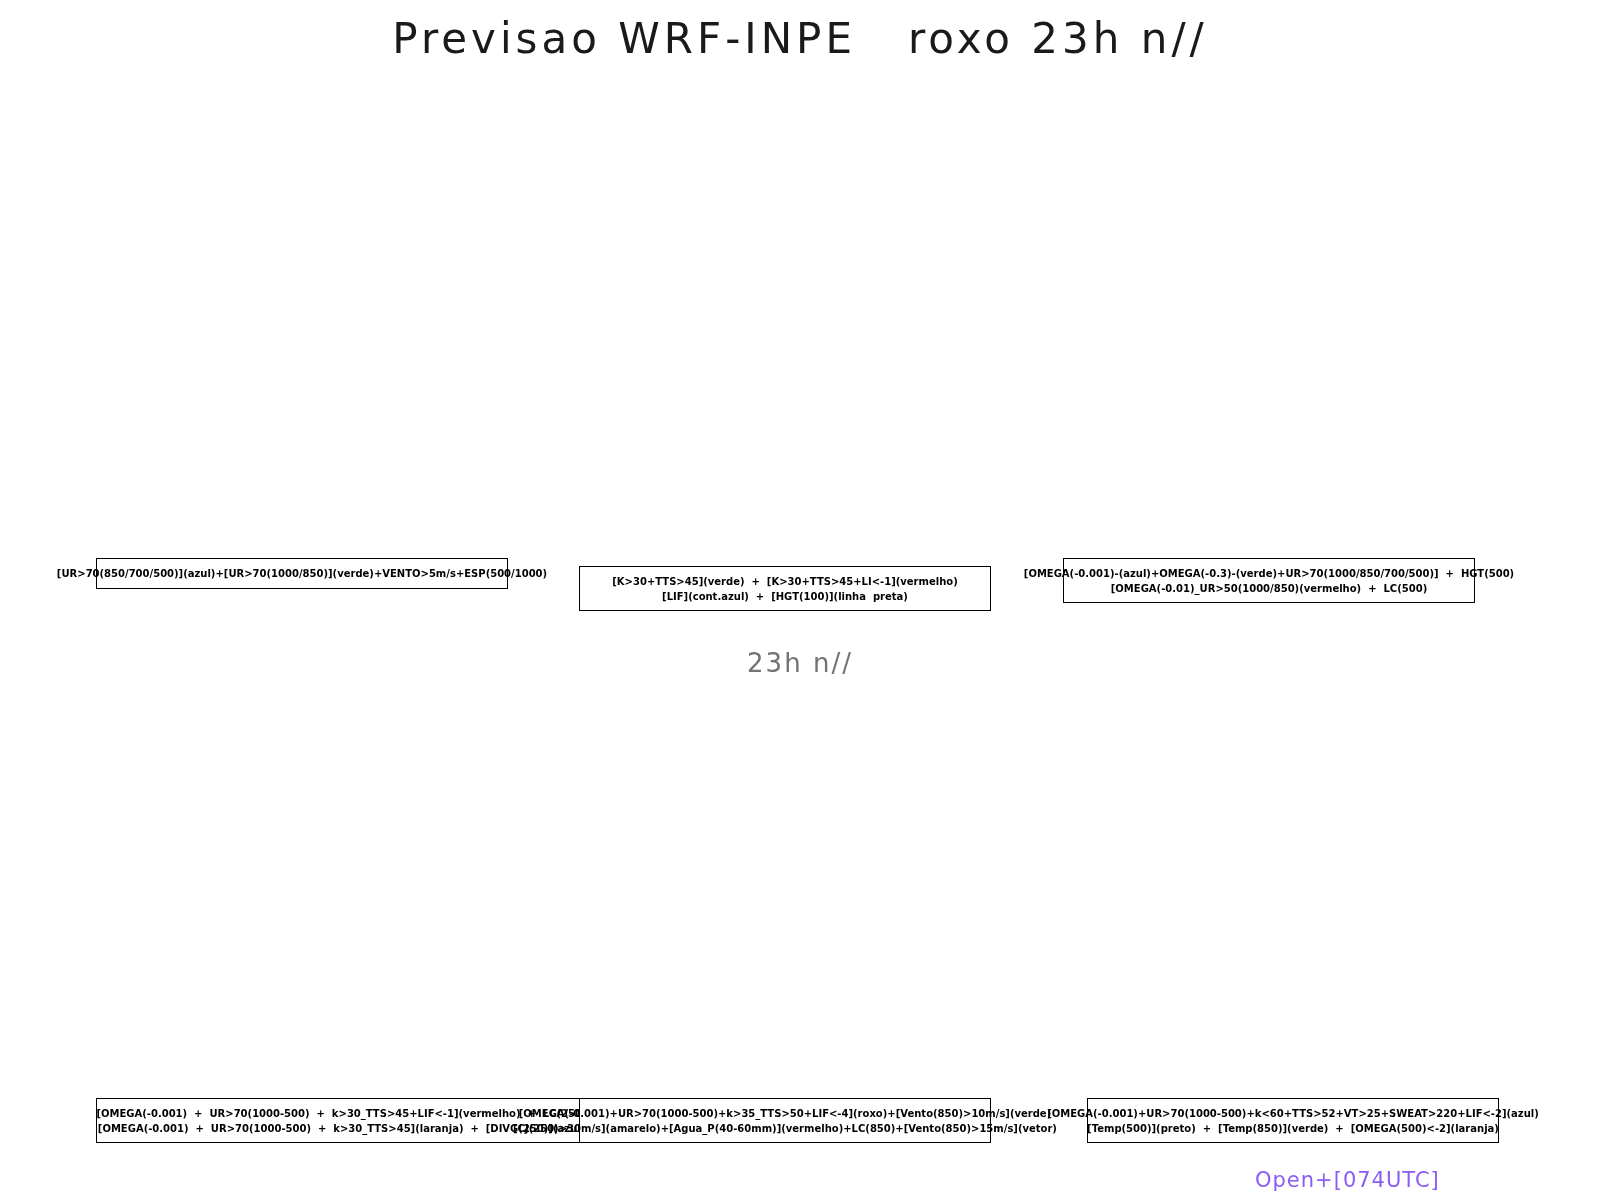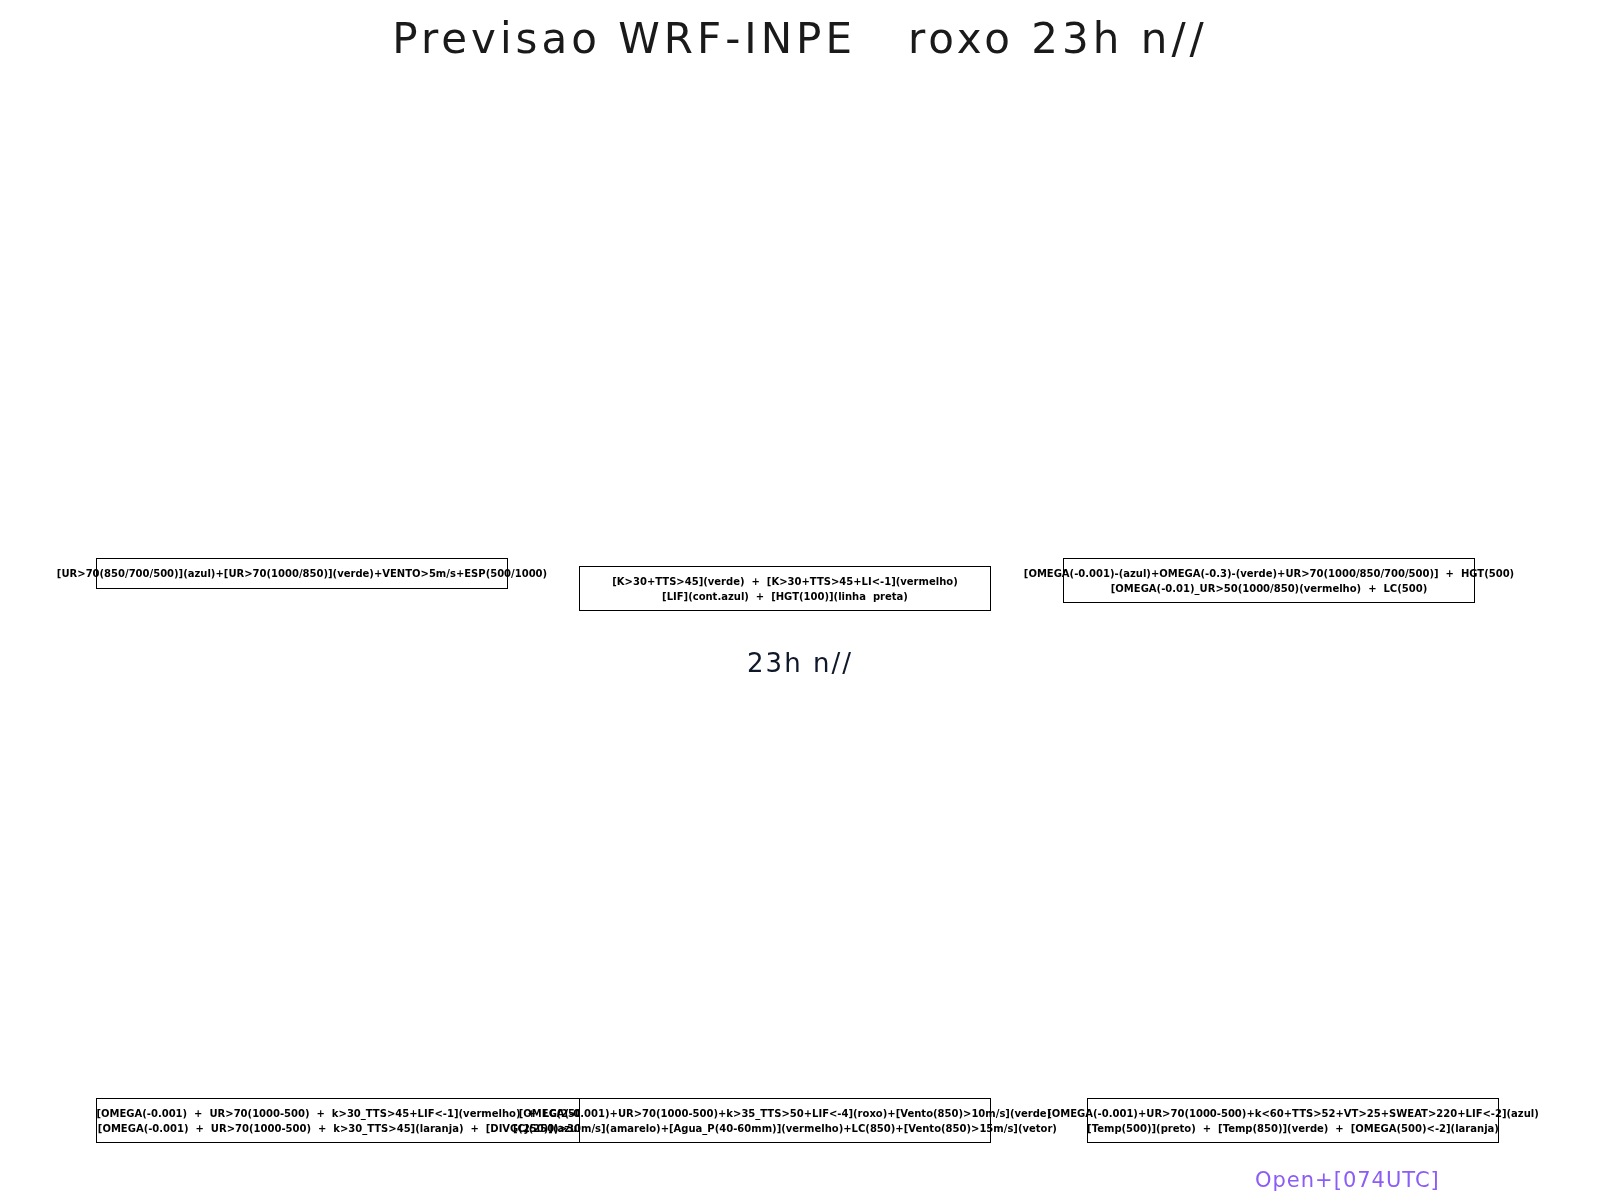--- a/index.html
+++ b/index.html
@@ -31,21 +31,21 @@
   }
 
   #subtitle {
     position: absolute;
     top: 648px;
     left: 0;
     width: 1600px;
     text-align: center;
     font-size: 26px;
     letter-spacing: 2px;
-    color: #0f172a;
+    color: #737373;
     white-space: pre;
   }
 
   #footer-stamp {
     position: absolute;
     top: 1168px;
     left: 1255px;
     font-size: 21px;
     letter-spacing: 1px;
     color: #8b5cf6;

